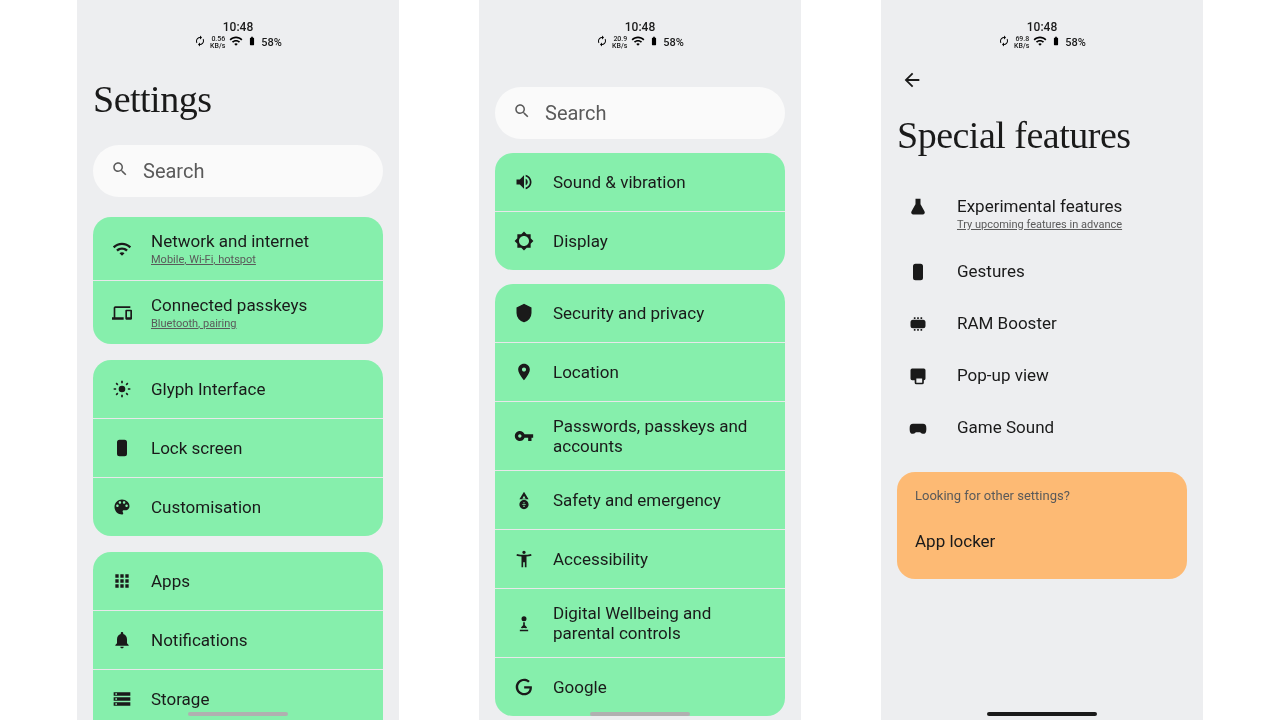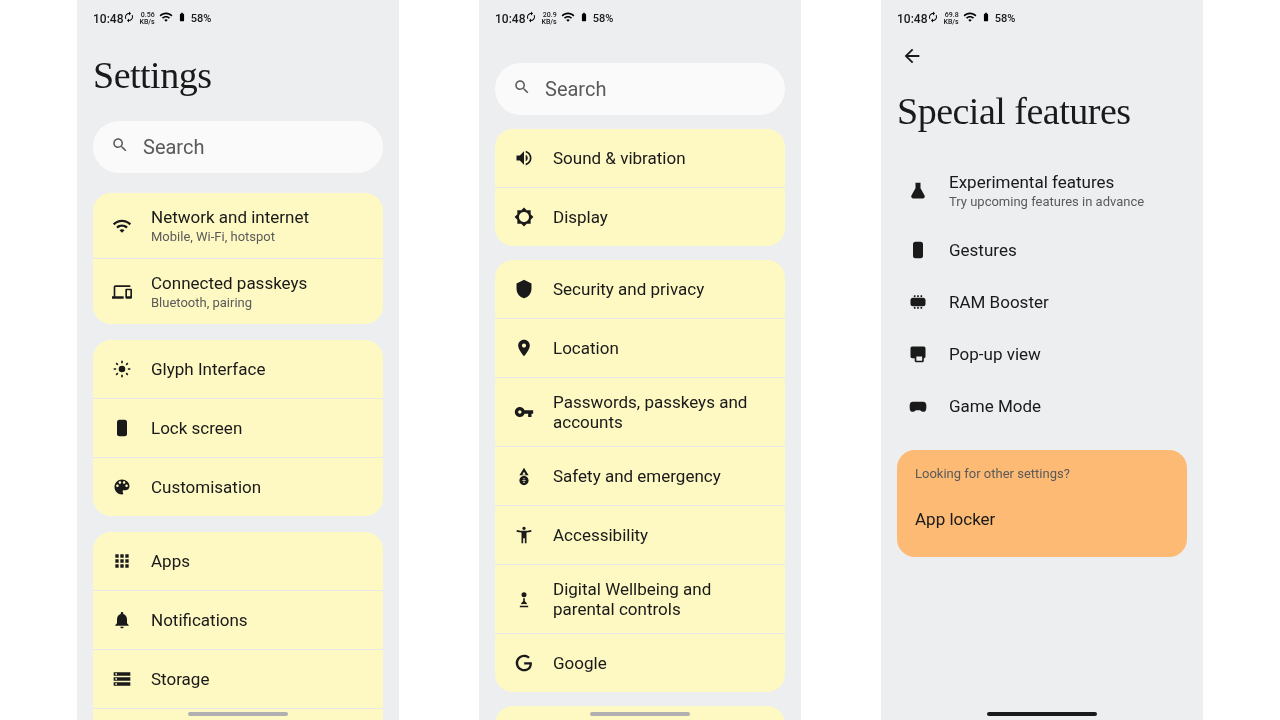--- a/index.html
+++ b/index.html
@@ -1,37 +1,37 @@
 <!DOCTYPE html>
 <html><head>
 <meta charset="utf-8">
 <style>
 * { margin: 0; padding: 0; box-sizing: border-box; font-family: -apple-system, BlinkMacSystemFont, 'Segoe UI', Roboto, sans-serif; }
 body { background: #ffffff; display: flex; justify-content: center; gap: 80px; padding: 0; width: 1280px; height: 720px; overflow: hidden; }
 .phone { width: 322px; height: 720px; background: #edeef0; display: flex; flex-direction: column; position: relative; overflow: hidden; }
-.status-bar { display: flex; align-items: center; padding: 10px 16px 6px; font-size: 12px; color: #1a1a1a; font-weight: 500; }
+.status-bar { display: flex; justify-content: space-between; align-items: center; padding: 20px 16px 6px; font-size: 12px; color: #1a1a1a; font-weight: 500; flex-direction: column; }
 .status-right { display: flex; align-items: center; gap: 4px; font-size: 11px; }
 .content { padding: 0 16px 0; overflow: hidden; flex: 1; }
 .page-title { font-family: 'Georgia', serif; font-size: 38px; font-weight: 400; color: #1a1a1a; margin: 20px 0 24px 0; letter-spacing: -0.5px; }
 .page-title.special { margin-top: 10px; }
 .search-bar { background: #fafafa; border-radius: 26px; padding: 14px 18px; display: flex; align-items: center; gap: 14px; margin-bottom: 20px; }
 .search-bar.tight { margin-top: 30px; margin-bottom: 14px; }
 .search-text { color: #5a5a5a; font-size: 20px; }
-.card { background: #fef9c3; border-radius: 18px; margin-bottom: 16px; overflow: hidden; }
+.card { background: #86efac; border-radius: 18px; margin-bottom: 16px; overflow: hidden; }
 .card.tight { margin-bottom: 14px; }
 .item { display: flex; align-items: center; gap: 18px; padding: 14px 18px; border-bottom: 1px solid #e8e8ea; }
 .item:last-child { border-bottom: none; }
 .item.tall { padding: 18px 18px; }
 .item-icon { width: 22px; height: 22px; flex-shrink: 0; display: flex; align-items: center; justify-content: center; }
 .item-icon svg { width: 20px; height: 20px; fill: #1a1a1a; }
 .item-text { display: flex; flex-direction: column; gap: 2px; }
 .item-title { font-size: 17px; color: #1a1a1a; font-weight: 400; }
-.item-sub { font-size: 13px; color: #5a5a5a; }
+.item-sub { font-size: 11px; color: #5a5a5a; text-decoration: underline; }
 .plain-list { padding: 0 2px; }
-.plain-item { display: flex; align-items: center; gap: 20px; padding: 15px 8px; }
+.plain-item { display: flex; gap: 28px; padding: 15px 8px; }
 .sub-card { background: #fdba74; border-radius: 18px; padding: 16px 18px; margin-top: 18px; }
 .sub-card-title { font-size: 13px; color: #5a5a5a; margin-bottom: 16px; }
 .sub-card-item { font-size: 17px; color: #1a1a1a; padding: 12px 0; }
 .back-row { padding: 12px 4px; }
 .back-arrow { width: 22px; height: 22px; }
 .scroll-ind { position: absolute; bottom: 4px; left: 50%; transform: translateX(-50%); width: 100px; height: 4px; background: #b0b0b0; border-radius: 2px; }
 .nav-ind { position: absolute; bottom: 4px; left: 50%; transform: translateX(-50%); width: 110px; height: 4px; background: #1a1a1a; border-radius: 2px; }
 .speed { font-size: 7px; line-height: 1; text-align: right; }
 </style>
 </head>
@@ -369,21 +369,21 @@
           </div>
       </div>
       <div class="plain-item">
         <div class="item-icon">
             <svg viewBox="0 0 24 24" fill="none" stroke="#1a1a1a" stroke-width="2">
               <path d="M6 8h12c2 0 3 2 3 4v2c0 2-1 4-3 4-1.5 0-2-1-3-2H9c-1 1-1.5 2-3 2-2 0-3-2-3-4v-2c0-2 1-4 3-4z"></path>
               <path d="M8 11v2M7 12h2M16 11h0M15 13h0"></path>
             </svg>
           </div>
         <div class="item-text">
-            <div class="item-title">Game Mode</div>
+            <div class="item-title">Game Sound</div>
           </div>
       </div>
     </div>
     <div class="sub-card">
       <div class="sub-card-title">Looking for other settings?</div>
       <div class="sub-card-item">App locker</div>
     </div>
   </div>
   <div class="nav-ind"></div>
 </div>

